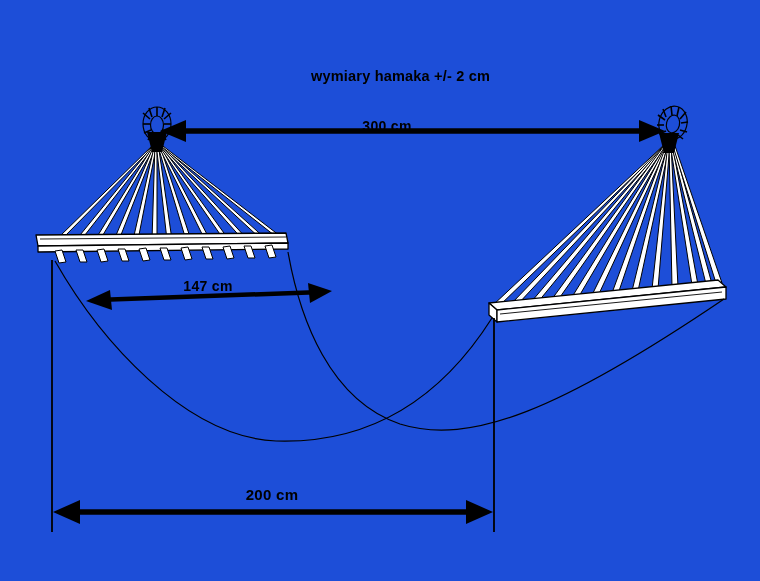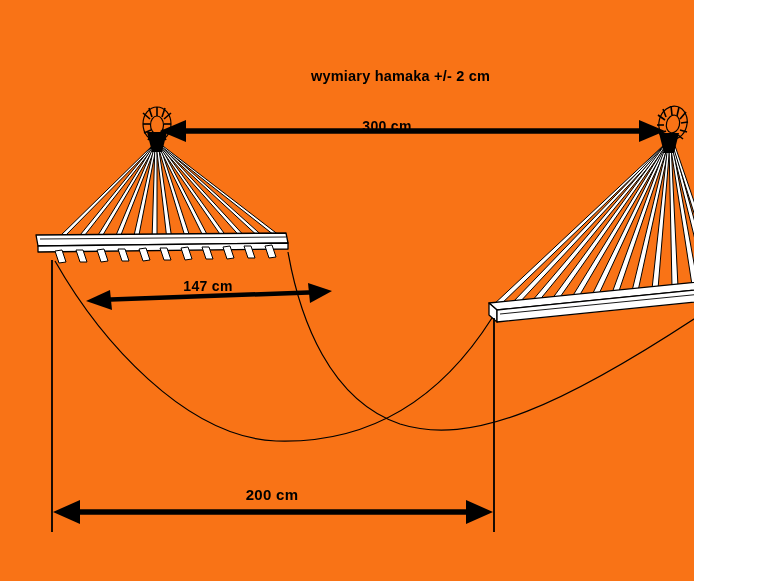--- a/index.html
+++ b/index.html
@@ -5,23 +5,23 @@
   html, body {
     margin: 0;
     padding: 0;
     background: #ffffff;
   }
   body {
     font-family: "Liberation Sans", sans-serif;
   }
   #diagram-root {
     position: relative;
-    width: 694px;
+    width: 760px;
     height: 581px;
-    background: #f97316;
+    background: #1d4ed8;
     overflow: hidden;
   }
   svg.canvas {
     position: absolute;
     left: 0;
     top: 0;
     width: 760px;
     height: 581px;
     display: block;
   }

